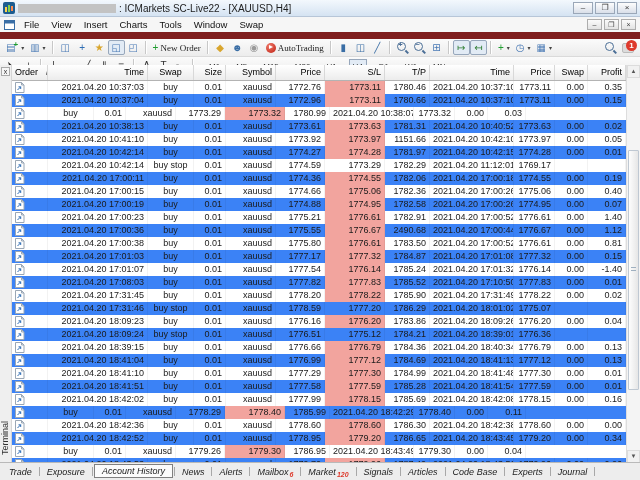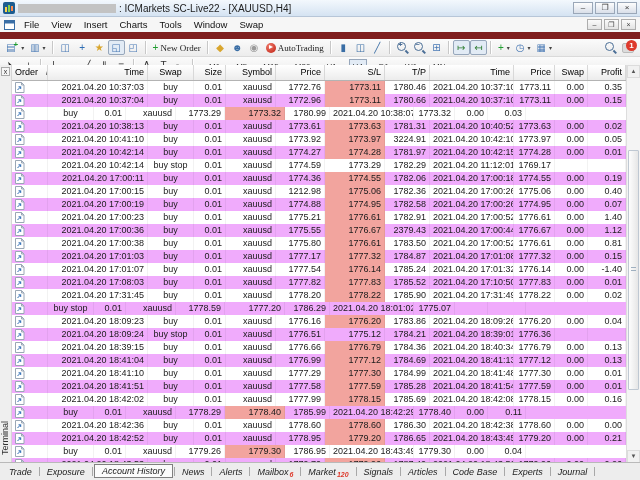--- a/index.html
+++ b/index.html
@@ -68,21 +68,21 @@
   .terminal-label{position:absolute;bottom:8px;left:0px;width:11px;writing-mode:vertical-rl;
                   transform:rotate(180deg);font-size:9px;color:#333;white-space:nowrap;}
   .table-wrap{flex:1;min-width:0;display:flex;flex-direction:column;background:#fff;}
   .thead{display:flex;height:15px;flex:none;background:linear-gradient(#FFFFFF,#ECECEC);
          border-bottom:1px solid #B3B3B3;}
   .hc{flex:none;box-sizing:border-box;padding:0 3px;font-size:9px;line-height:14px;color:#000;
       border-right:1px solid #D8D8D8;white-space:nowrap;overflow:hidden;}
   .sortg{margin-left:8px;color:#444;}
   .rows{flex:1;overflow:hidden;}
   .row{display:flex;height:13px;line-height:13px;background:#fff;}
-  .row.alt{background:#f0abfc;}
+  .row.alt{background:#3b82f6;}
   .cell{flex:none;box-sizing:border-box;padding:0 3px;font-size:9px;white-space:nowrap;overflow:hidden;
         border-right:1px solid rgba(0,0,0,0.05);}
   .al{text-align:left;} .ar{text-align:right;} .ac{text-align:center;}
   .c0{width:36px;} .c1{width:100px;} .c2{width:46px;} .c3{width:32px;} .c4{width:50px;} .c5{width:49px;}
   .c6{width:60px;} .c7{width:45px;} .c8{width:84px;} .c9{width:41px;} .c10{width:33px;} .c11{width:38px;}
   .order-cell svg{margin-top:1px;}
 
   .vscroll{width:14px;flex:none;background:#F4F4F4;border-left:1px solid #DDD;position:relative;box-sizing:border-box;}
   .sb-btn{position:absolute;left:0;width:13px;height:13px;background:#F1F1F1;border:1px solid #DCDCDC;
           box-sizing:border-box;font-size:6px;text-align:center;line-height:11px;color:#555;}
@@ -393,21 +393,21 @@
                 <path d="M0.5 0.5h6l2.5 2.5v7.5h-8.5z" fill="#ffffff" stroke="#9aa7b5"></path>
                 <path d="M6.5 0.5l2.5 2.5h-2.5z" fill="#dce6f0" stroke="#9aa7b5"></path>
                 <path d="M2.5 8l3.2-3.2m0 0h-2.2m2.2 0v2.2" stroke="#2e6db4" fill="none" stroke-width="1"></path>
               </svg></div>
             <div class="cell c1 ar">2021.04.20 10:41:10</div>
             <div class="cell c2 ac">buy</div>
             <div class="cell c3 ar">0.01</div>
             <div class="cell c4 ar">xauusd</div>
             <div class="cell c5 ar">1773.92</div>
             <div class="cell c6 ar" style="background-color: rgb(242, 164, 158);">1773.97</div>
-            <div class="cell c7 ar">3224.91</div>
+            <div class="cell c7 ar">1151.66</div>
             <div class="cell c8 ar">2021.04.20 10:42:10</div>
             <div class="cell c9 ar">1773.97</div>
             <div class="cell c10 ar">0.00</div>
             <div class="cell c11 ar">0.05</div>
           </div>
           <div class="row alt">
             <div class="cell c0 al order-cell"><svg width="13" height="11" viewBox="0 0 13 11">
                 <path d="M0.5 0.5h6l2.5 2.5v7.5h-8.5z" fill="#ffffff" stroke="#9aa7b5"></path>
                 <path d="M6.5 0.5l2.5 2.5h-2.5z" fill="#dce6f0" stroke="#9aa7b5"></path>
                 <path d="M2.5 8l3.2-3.2m0 0h-2.2m2.2 0v2.2" stroke="#2e6db4" fill="none" stroke-width="1"></path>
@@ -463,21 +463,21 @@
           <div class="row">
             <div class="cell c0 al order-cell"><svg width="13" height="11" viewBox="0 0 13 11">
                 <path d="M0.5 0.5h6l2.5 2.5v7.5h-8.5z" fill="#ffffff" stroke="#9aa7b5"></path>
                 <path d="M6.5 0.5l2.5 2.5h-2.5z" fill="#dce6f0" stroke="#9aa7b5"></path>
                 <path d="M2.5 8l3.2-3.2m0 0h-2.2m2.2 0v2.2" stroke="#2e6db4" fill="none" stroke-width="1"></path>
               </svg></div>
             <div class="cell c1 ar">2021.04.20 17:00:15</div>
             <div class="cell c2 ac">buy</div>
             <div class="cell c3 ar">0.01</div>
             <div class="cell c4 ar">xauusd</div>
-            <div class="cell c5 ar">1212.98</div>
+            <div class="cell c5 ar">1774.66</div>
             <div class="cell c6 ar" style="background-color: rgb(242, 164, 158);">1775.06</div>
             <div class="cell c7 ar">1782.36</div>
             <div class="cell c8 ar">2021.04.20 17:00:26</div>
             <div class="cell c9 ar">1775.06</div>
             <div class="cell c10 ar">0.00</div>
             <div class="cell c11 ar">0.40</div>
           </div>
           <div class="row alt">
             <div class="cell c0 al order-cell"><svg width="13" height="11" viewBox="0 0 13 11">
                 <path d="M0.5 0.5h6l2.5 2.5v7.5h-8.5z" fill="#ffffff" stroke="#9aa7b5"></path>
@@ -519,21 +519,21 @@
                 <path d="M0.5 0.5h6l2.5 2.5v7.5h-8.5z" fill="#ffffff" stroke="#9aa7b5"></path>
                 <path d="M6.5 0.5l2.5 2.5h-2.5z" fill="#dce6f0" stroke="#9aa7b5"></path>
                 <path d="M2.5 8l3.2-3.2m0 0h-2.2m2.2 0v2.2" stroke="#2e6db4" fill="none" stroke-width="1"></path>
               </svg></div>
             <div class="cell c1 ar">2021.04.20 17:00:36</div>
             <div class="cell c2 ac">buy</div>
             <div class="cell c3 ar">0.01</div>
             <div class="cell c4 ar">xauusd</div>
             <div class="cell c5 ar">1775.55</div>
             <div class="cell c6 ar" style="background-color: rgb(242, 164, 158);">1776.67</div>
-            <div class="cell c7 ar">2379.43</div>
+            <div class="cell c7 ar">2490.68</div>
             <div class="cell c8 ar">2021.04.20 17:00:44</div>
             <div class="cell c9 ar">1776.67</div>
             <div class="cell c10 ar">0.00</div>
             <div class="cell c11 ar">1.12</div>
           </div>
           <div class="row">
             <div class="cell c0 al order-cell"><svg width="13" height="11" viewBox="0 0 13 11">
                 <path d="M0.5 0.5h6l2.5 2.5v7.5h-8.5z" fill="#ffffff" stroke="#9aa7b5"></path>
                 <path d="M6.5 0.5l2.5 2.5h-2.5z" fill="#dce6f0" stroke="#9aa7b5"></path>
                 <path d="M2.5 8l3.2-3.2m0 0h-2.2m2.2 0v2.2" stroke="#2e6db4" fill="none" stroke-width="1"></path>
@@ -621,20 +621,21 @@
             <div class="cell c9 ar">1778.22</div>
             <div class="cell c10 ar">0.00</div>
             <div class="cell c11 ar">0.02</div>
           </div>
           <div class="row alt">
             <div class="cell c0 al order-cell"><svg width="13" height="11" viewBox="0 0 13 11">
                 <path d="M0.5 0.5h6l2.5 2.5v7.5h-8.5z" fill="#ffffff" stroke="#9aa7b5"></path>
                 <path d="M6.5 0.5l2.5 2.5h-2.5z" fill="#dce6f0" stroke="#9aa7b5"></path>
                 <path d="M2.5 8l3.2-3.2m0 0h-2.2m2.2 0v2.2" stroke="#2e6db4" fill="none" stroke-width="1"></path>
               </svg></div>
+            <div class="cell c1 ar">2021.04.20 17:31:46</div>
             <div class="cell c2 ac">buy stop</div>
             <div class="cell c3 ar">0.01</div>
             <div class="cell c4 ar">xauusd</div>
             <div class="cell c5 ar">1778.59</div>
             <div class="cell c6 ar">1777.20</div>
             <div class="cell c7 ar">1786.29</div>
             <div class="cell c8 ar">2021.04.20 18:01:02</div>
             <div class="cell c9 ar">1775.07</div>
             <div class="cell c10 ar"></div>
             <div class="cell c11 ar"></div>
@@ -809,21 +810,21 @@
             <div class="cell c1 ar">2021.04.20 18:42:52</div>
             <div class="cell c2 ac">buy</div>
             <div class="cell c3 ar">0.01</div>
             <div class="cell c4 ar">xauusd</div>
             <div class="cell c5 ar">1778.95</div>
             <div class="cell c6 ar" style="background-color: rgb(242, 164, 158);">1779.20</div>
             <div class="cell c7 ar">1786.65</div>
             <div class="cell c8 ar">2021.04.20 18:43:45</div>
             <div class="cell c9 ar">1779.20</div>
             <div class="cell c10 ar">0.00</div>
-            <div class="cell c11 ar">0.21</div>
+            <div class="cell c11 ar">0.34</div>
           </div>
           <div class="row">
             <div class="cell c0 al order-cell"><svg width="13" height="11" viewBox="0 0 13 11">
                 <path d="M0.5 0.5h6l2.5 2.5v7.5h-8.5z" fill="#ffffff" stroke="#9aa7b5"></path>
                 <path d="M6.5 0.5l2.5 2.5h-2.5z" fill="#dce6f0" stroke="#9aa7b5"></path>
                 <path d="M2.5 8l3.2-3.2m0 0h-2.2m2.2 0v2.2" stroke="#2e6db4" fill="none" stroke-width="1"></path>
               </svg></div>
             <div class="cell c2 ac">buy</div>
             <div class="cell c3 ar">0.01</div>
             <div class="cell c4 ar">xauusd</div>

